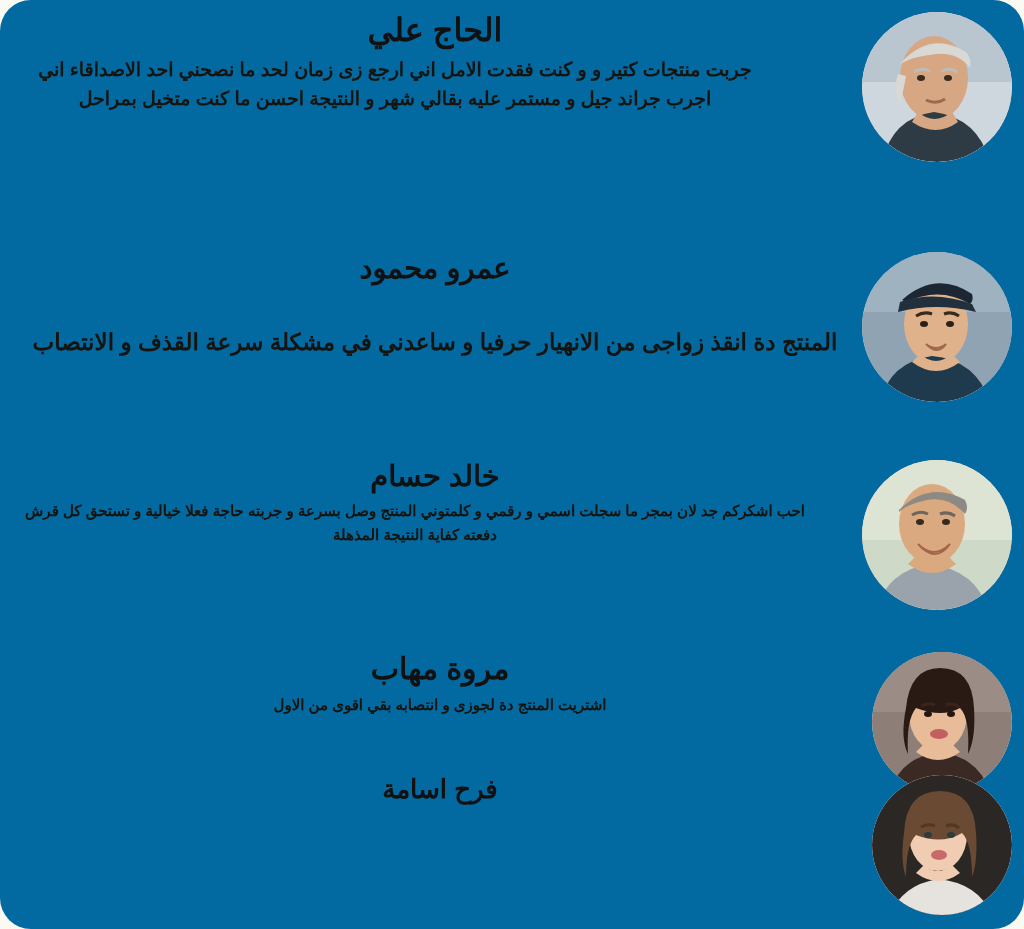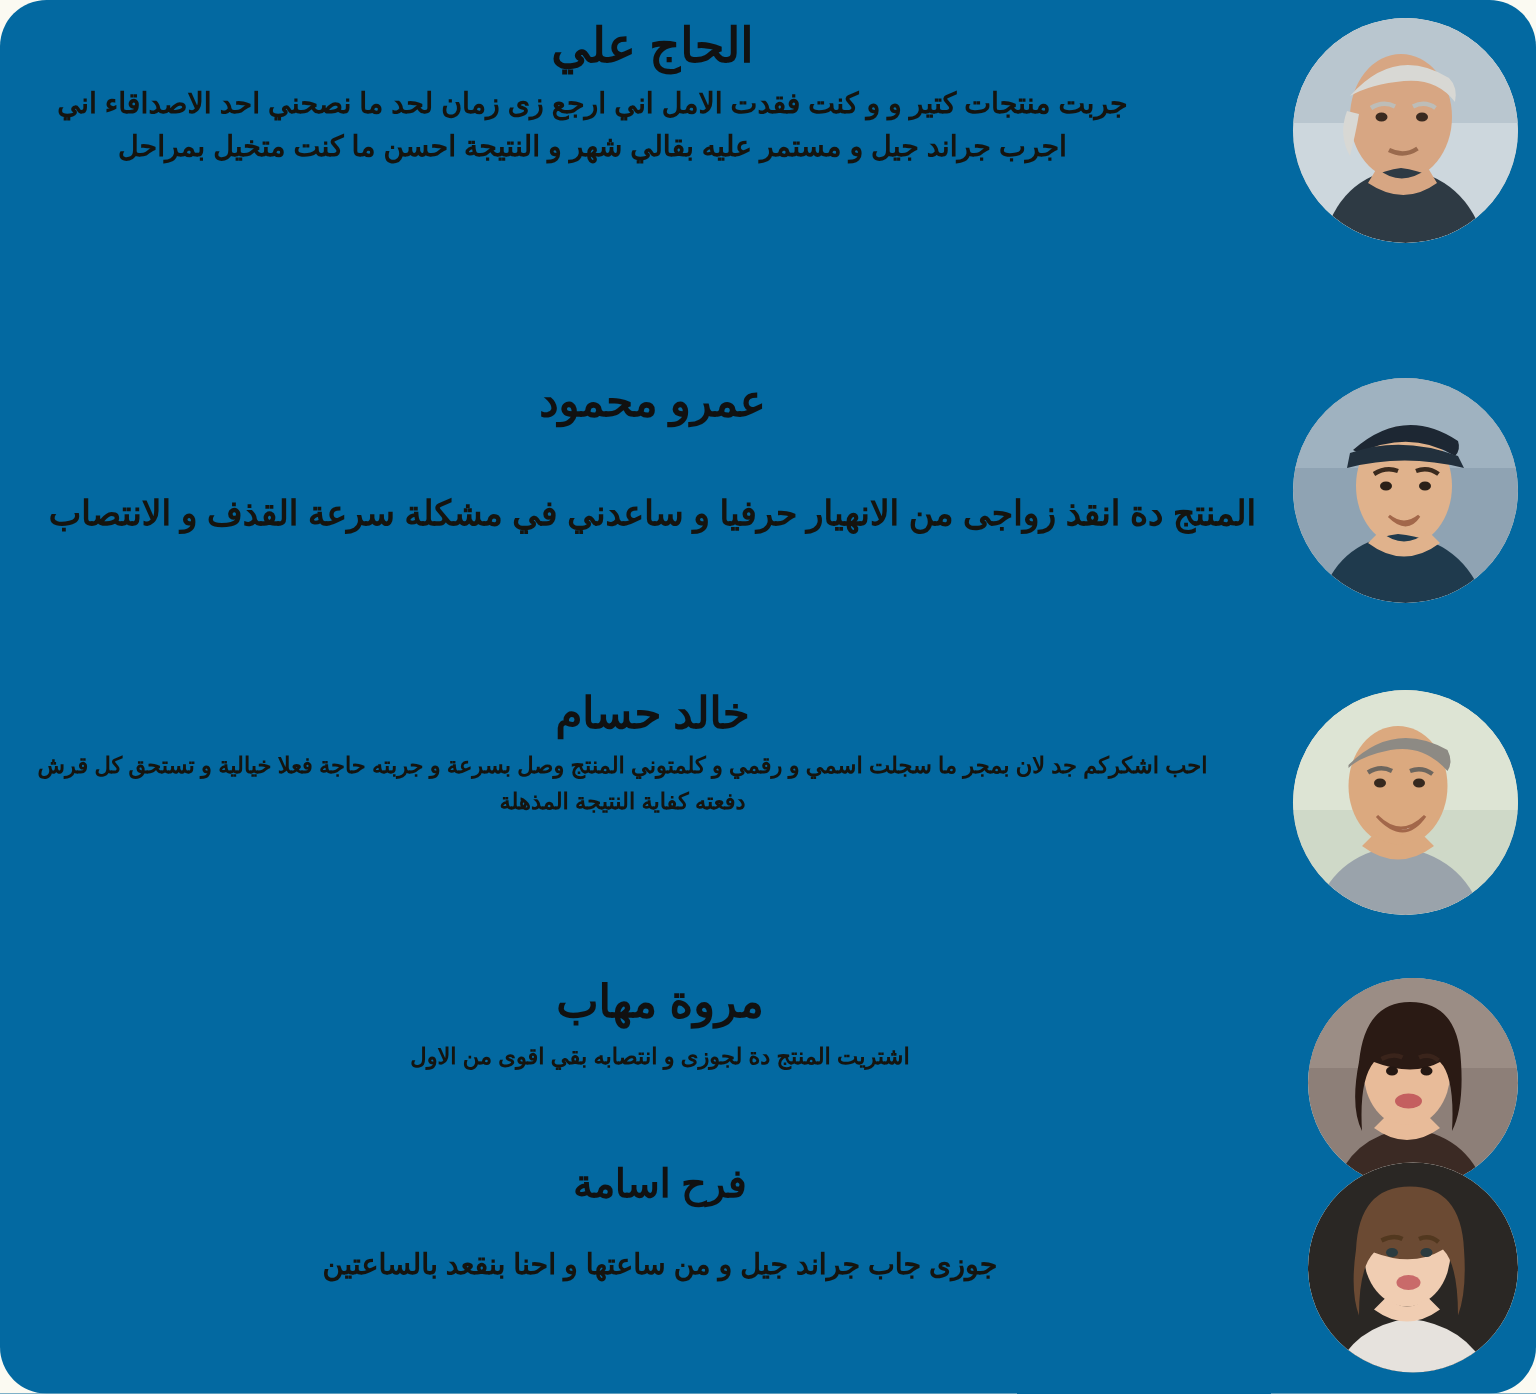--- a/index.html
+++ b/index.html
@@ -231,17 +231,16 @@
           <path d="M49 52 q8 -4 14 -1" stroke="#52381f" stroke-width="3" fill="none"></path>
           <path d="M74 51 q7 -3 13 2" stroke="#52381f" stroke-width="3" fill="none"></path>
           <ellipse cx="67" cy="80" rx="8" ry="5" fill="#c96a6a"></ellipse>
           <path d="M18 140 q12 -30 48 -36 q40 4 54 36z" fill="#e6e2dd"></path>
           <path d="M52 90 q14 12 28 0 l8 8 q-22 16 -44 0z" fill="#f0cdb2"></path>
         </g>
       </svg>
     </div>
     <div class="texts">
       <p class="name">فرح اسامة</p>
-      <p class="quote">جوزى جاب  جراند  جيل  و من ساعتها و احنا بنقعد بالساعتين</p>
     </div>
   </div>
 
 </div>
 
 </body></html>

